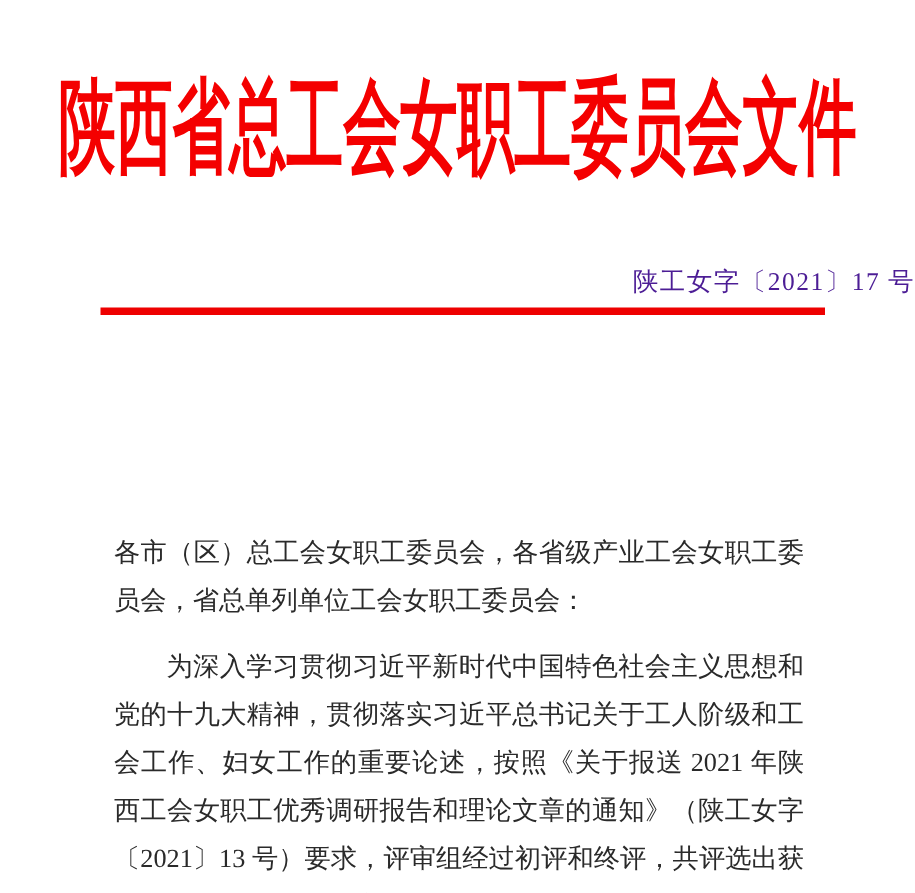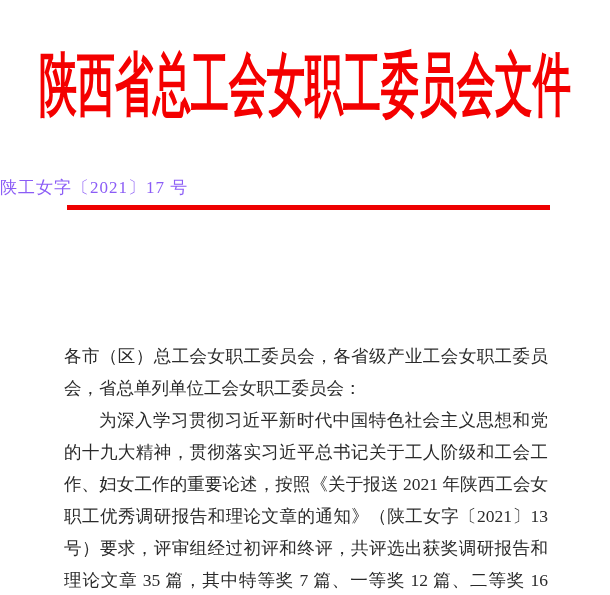--- a/index.html
+++ b/index.html
@@ -33,24 +33,24 @@
     transform: scale(0.95, 1.72);
     transform-origin: center center;
     font-family: "Liberation Serif", "DejaVu Serif", serif;
   }
   
   .doc-number {
     position: absolute;
     top: 176px;
     left: 0;
     right: 0;
-    text-align: left;
+    text-align: right;
     font-size: 17px;
     letter-spacing: 1px;
-    color: #8b5cf6;
+    color: #4c1d95;
   }
   
   .red-divider {
     position: absolute;
     top: 205px;
     left: 67px;
     width: 483px;
     height: 5px;
     background: #ee0000;
   }
@@ -70,21 +70,21 @@
   .doc-body {
     position: absolute;
     top: 340px;
     left: 64px;
     width: 484px;
     font-size: 17.5px;
     line-height: 32px;
     text-align: justify;
     color: #2a2a2a;
   }
-  .doc-body p { margin: 0; }
+  .doc-body p { margin: 12px; }
   .doc-body p.indent { text-indent: 2em; }
 </style>
 </head>
 <body>
 
 <div class="page">
 
   <div class="header-band">
     <span class="red-title">陕西省总工会女职工委员会文件</span>
   </div>

